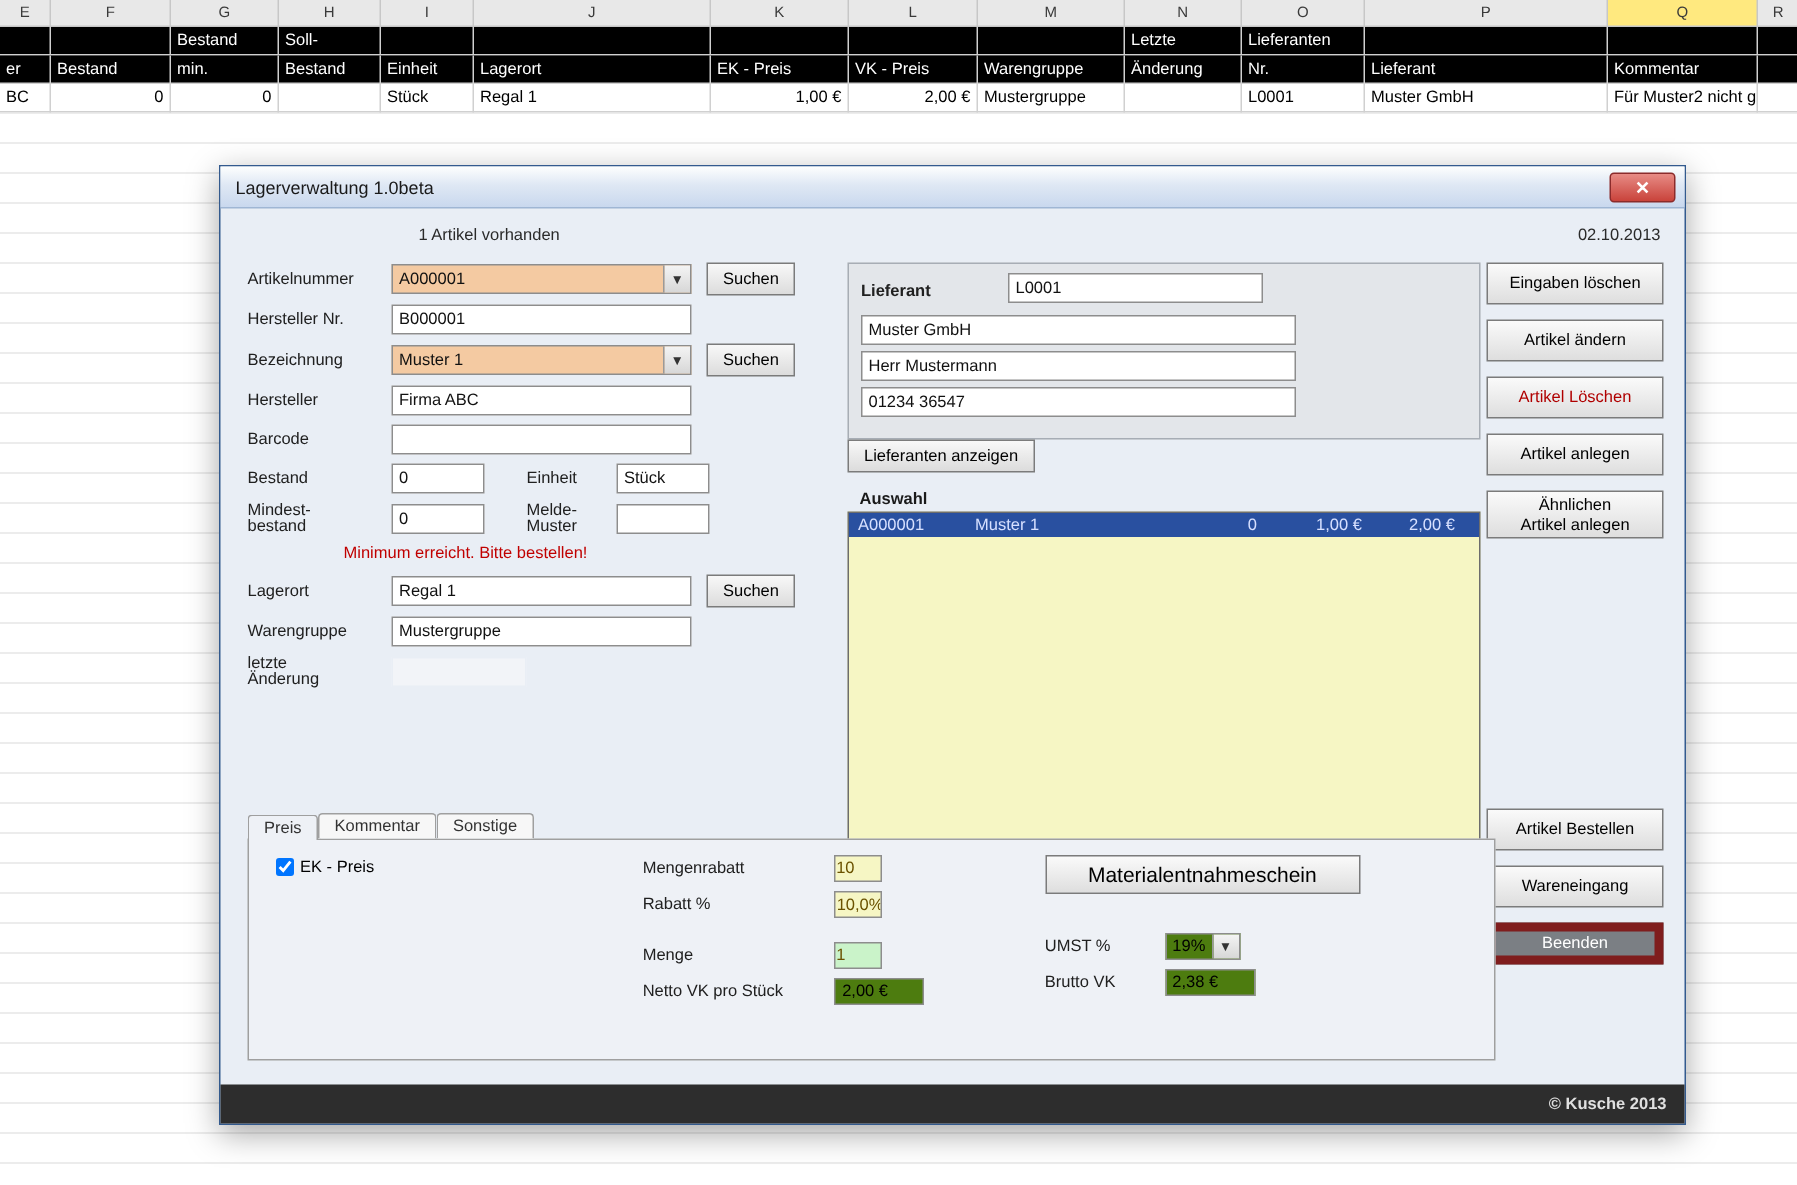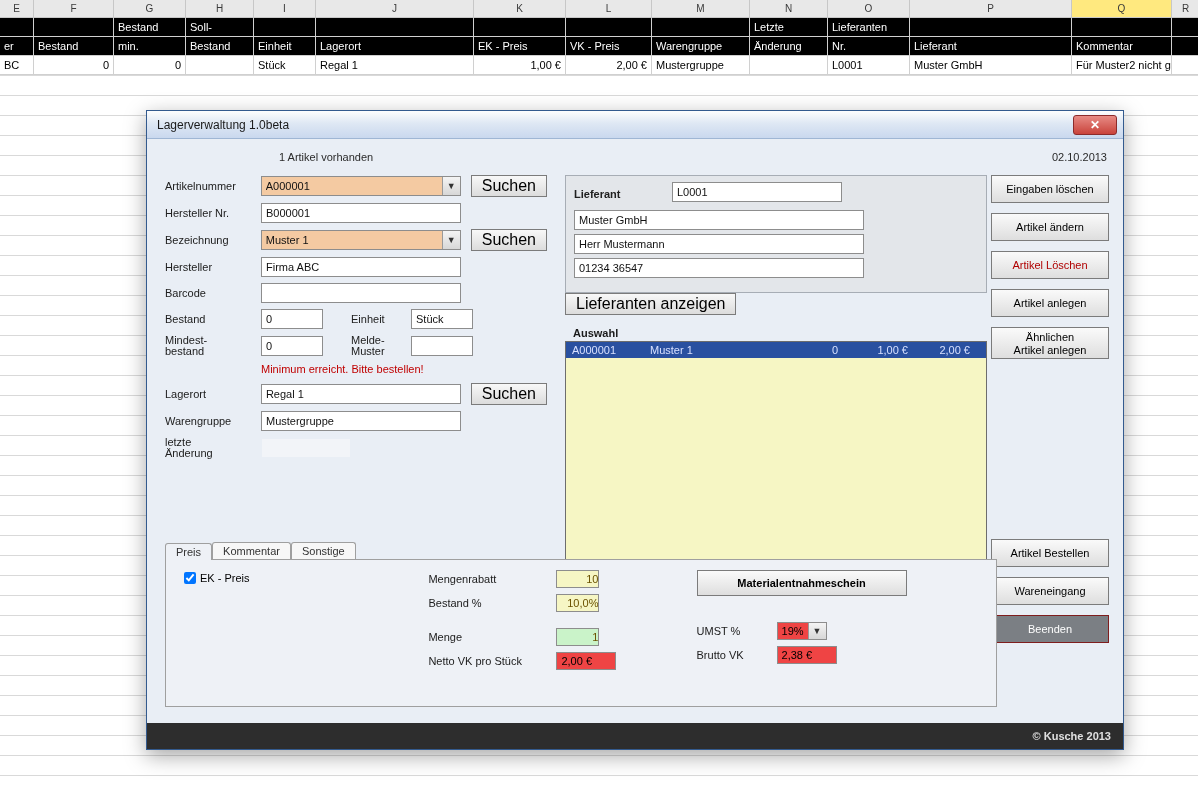--- a/index.html
+++ b/index.html
@@ -55,57 +55,57 @@
   cursor:pointer;
 }
 .body{ position:relative;padding:10px 12px 0 12px;height:570px;}
 .topline{display:flex;justify-content:space-between;padding:2px 4px 8px 120px;color:#2a2a2a}
 .row{display:flex;align-items:center;margin-bottom:6px}
 .lab{width:96px;color:#202020}
 .fld{height:20px;border:1px solid #8d8d8d;background:#fff;padding:1px 4px;font-size:11px;color:#111}
 .cmb{background:#f4caa2}
 .combo{position:relative}
 .combo .arrow{position:absolute;right:1px;top:1px;width:18px;height:18px;background:linear-gradient(#f4f4f4,#d7d7d7);border-left:1px solid #9a9a9a;display:flex;align-items:center;justify-content:center;font-size:9px;color:#333}
-.btn{height:22px;border:1px solid #7b7b7b;background:linear-gradient(#f8f8f8,#dcdcdc);padding:0 10px;cursor:pointer;font-size:16px}
+.btn{height:22px;border:1px solid #7b7b7b;background:linear-gradient(#f8f8f8,#dcdcdc);padding:0 10px;cursor:pointer;font-size:11px}
 .left-col{position:absolute;left:18px;top:36px;width:382px}
 .center-col{position:absolute;left:418px;top:36px;width:428px}
 .right-col{position:absolute;right:14px;top:36px;width:118px}
 .left-col .row .fld.w1{width:200px}
 .left-col .row .fld.w2{width:62px}
-.warn{color:#c00000;font-size:11px;margin:0 0 8px 96px}
+.warn{color:#c00000;font-size:11px;margin:0 0 8px 64px}
 .sub{width:60px;font-size:11px;color:#202020}
 .lief-box{background:#e3e6ea;border:1px solid #a7adb5;padding:6px 8px 10px 8px;width:422px}
 .lief-box .lhead{display:flex;align-items:center;margin-bottom:4px}
 .lief-box .lhead .lab{width:98px;font-weight:bold}
 .lief-box .fld{width:180px;margin-bottom:4px;display:block}
 .auswahl-title{margin:12px 0 2px 8px;font-weight:bold;color:#1a1a1a}
 .listbox{width:422px;height:244px;background:#f6f6c4;border:1px solid #6d6d6d;position:relative;overflow:hidden}
 .listrow{display:flex;height:16px;color:#3a6ea5;background:#2950a0;color:#f6f6c4}
 .listrow span{padding:0 6px;font-size:11px;line-height:16px;color:#d7e0ff}
 .right-col .rbtn{display:block;width:118px;height:28px;margin-bottom:10px;border:1px solid #7b7b7b;background:linear-gradient(#fafafa,#dedede);font-size:11px;cursor:pointer;text-align:center;line-height:13px;padding-top:1px}
 .right-col .twoline{padding-top:1px}
 .right-col .danger{color:#b00000}
 .right-col .gap{height:170px}
-.right-col .beenden{background:#7b7f84;color:#fff;border:1px solid #7f1d1d}
+.right-col .beenden{background:#7b7f84;color:#fff;border:6px solid #7f1d1d}
 
 .tabs{position:absolute;left:18px;top:400px;width:832px;height:168px;}
 .tabstrip{display:flex;height:20px;align-items:flex-end}
 .tab{padding:2px 10px;border:1px solid #9f9f9f;border-bottom:none;background:#f7f7f7;margin-right:0;font-size:11px;border-top-left-radius:3px;border-top-right-radius:3px;color:#333}
 .tab.active{background:#eef1f6;position:relative;top:1px}
 .tabarea{border:1px solid #9f9f9f;height:148px;background:#eef1f6;padding:10px 14px;display:flex;gap:22px}
 .tabarea .colA{width:230px}
 .tabarea .colB{width:250px}
 .tabarea .colC{width:290px}
 .chk{display:flex;align-items:center;gap:4px;margin:2px 0 18px 4px}
 .chk input{width:12px;height:12px}
-.small{width:43px;height:18px;border:1px solid #8d8d8d;background:#f6f6c4;text-align:right;font-size:11px;color:#6b5200}
+.small{width:32px;height:18px;border:1px solid #8d8d8d;background:#f6f6c4;text-align:left;font-size:11px;color:#6b5200}
 .small.green{background:#caf3c9}
-.small.white{background:#ef4444;color:#000;text-align:left;padding-left:4px;width:60px}
+.small.white{background:#4d7c0f;color:#000;text-align:left;padding-left:4px;width:60px}
 .lab2{display:inline-block;width:128px;color:#202020}
-.bigbtn{width:210px;height:26px;border:1px solid #7b7b7b;background:linear-gradient(#fafafa,#dedede);font-weight:bold;font-size:11px;cursor:pointer}
+.bigbtn{width:210px;height:26px;border:1px solid #7b7b7b;background:linear-gradient(#fafafa,#dedede);font-weight:normal;font-size:14px;cursor:pointer}
 .footer{
   position:absolute;left:0;right:0;bottom:0;height:26px;background:#2d2d2d;color:#e0e0e0;
   display:flex;justify-content:flex-end;align-items:center;padding:0 12px;font-size:11px;font-weight:bold
 }
 </style>
 </head>
 <body>
 
 <div class="sheet">
   <div class="col-letters">
@@ -297,21 +297,21 @@
             <input type="checkbox" checked="" style="">
             <span>EK - Preis</span>
           </label>
         </div>
         <div class="colB">
           <div class="row">
               <span class="lab2">Mengenrabatt</span>
             <input class="small" value="10" style="">
             </div>
           <div class="row">
-              <span class="lab2">Bestand %</span>
+              <span class="lab2">Rabatt %</span>
             <input class="small" value="10,0%" style="">
             </div>
           <div style="height:10px"></div>
           <div class="row">
               <span class="lab2">Menge</span>
             <input class="small green" value="1" style="">
             </div>
           <div class="row">
               <span class="lab2">Netto VK pro Stück</span>
             <input class="small white" value="2,00 €" style="">

